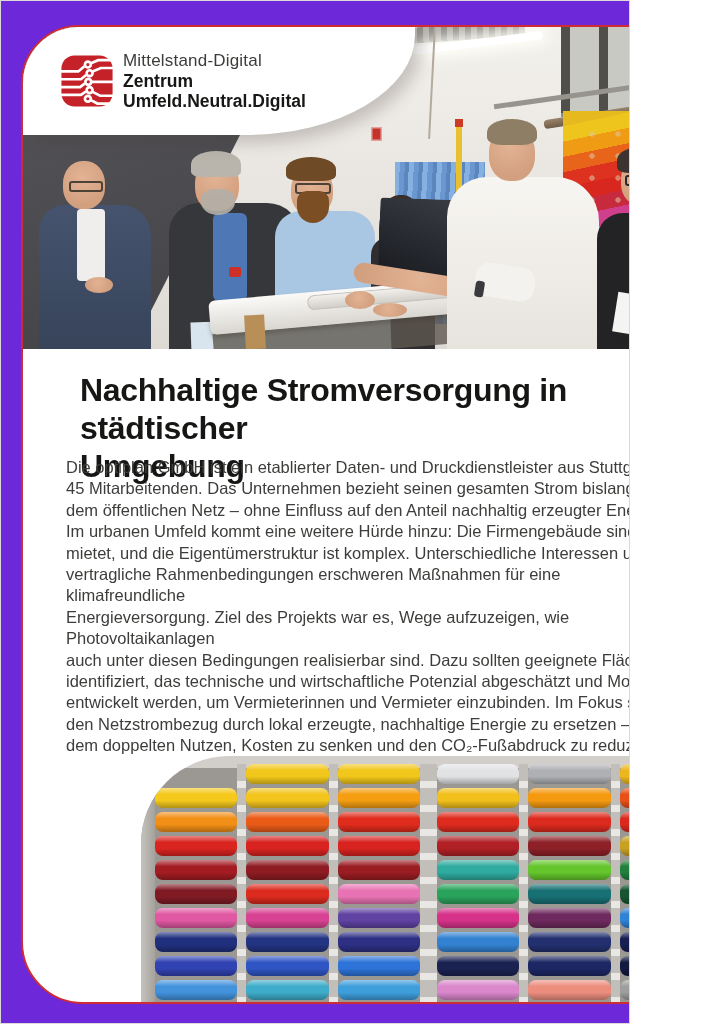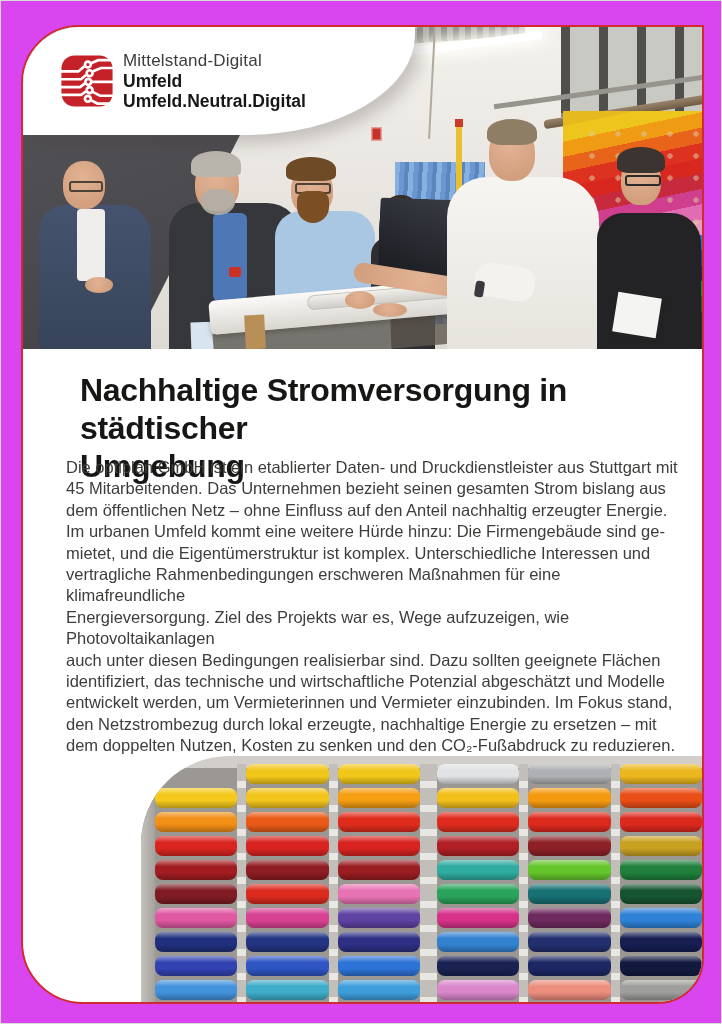--- a/index.html
+++ b/index.html
@@ -1,17 +1,17 @@
 <!DOCTYPE html>
 <html><head>
 <meta charset="utf-8">
 <style>
   html,body{margin:0;padding:0;background:#ffffff;}
-  .canvas{position:relative;width:722px;height:1024px;box-sizing:border-box;
-    border:1px solid #d9d9d9;background:#d946ef;overflow:hidden;
+  .canvas{position:relative;width:630px;height:1024px;box-sizing:border-box;
+    border:1px solid #d9d9d9;background:#6d28d9;overflow:hidden;
     font-family:"Liberation Sans",sans-serif;}
   .page{position:absolute;left:20px;top:24px;width:683px;height:979px;box-sizing:border-box;
     border:2px solid #cf2b33;border-radius:58px 0 46px 62px;background:#ffffff;overflow:hidden;}
 
   
   .photo{position:absolute;left:0;top:0;right:0;height:322px;overflow:hidden;
     background:linear-gradient(180deg,#f3f1ed 0%,#eae7e2 45%,#ddd9d3 100%);}
   .photo *{position:absolute;}
   .wedge{left:0;top:0;width:100%;height:100%;
     background:linear-gradient(160deg,#57565a,#3a393d);
@@ -213,21 +213,21 @@
           <path d="M35 31 H60"></path>
           <path d="M0 46 H23 L29 42"></path>
           <circle cx="33" cy="40.5" r="3.4"></circle>
           <path d="M36.5 42.5 L45 47 H60"></path>
           <circle cx="31" cy="50.5" r="3.4"></circle>
           <path d="M34.5 52 L42 56 H60"></path>
         </g>
       </svg>
       <div class="logo-text">
         <div class="l1">Mittelstand-Digital</div>
-        <div class="l2">Umfeld</div>
+        <div class="l2">Zentrum</div>
         <div class="l3">Umfeld.Neutral.Digital</div>
       </div>
     </div>
 
     <h1 class="title">Nachhaltige Stromversorgung in städtischer
 Umgebung</h1>
     <p class="body-text">Die optiplan GmbH ist ein etablierter Daten- und Druckdienstleister aus Stuttgart mit
 45 Mitarbeitenden. Das Unternehmen bezieht seinen gesamten Strom bislang aus
 dem öffentlichen Netz – ohne Einfluss auf den Anteil nachhaltig erzeugter Energie.
 Im urbanen Umfeld kommt eine weitere Hürde hinzu: Die Firmengebäude sind ge-

